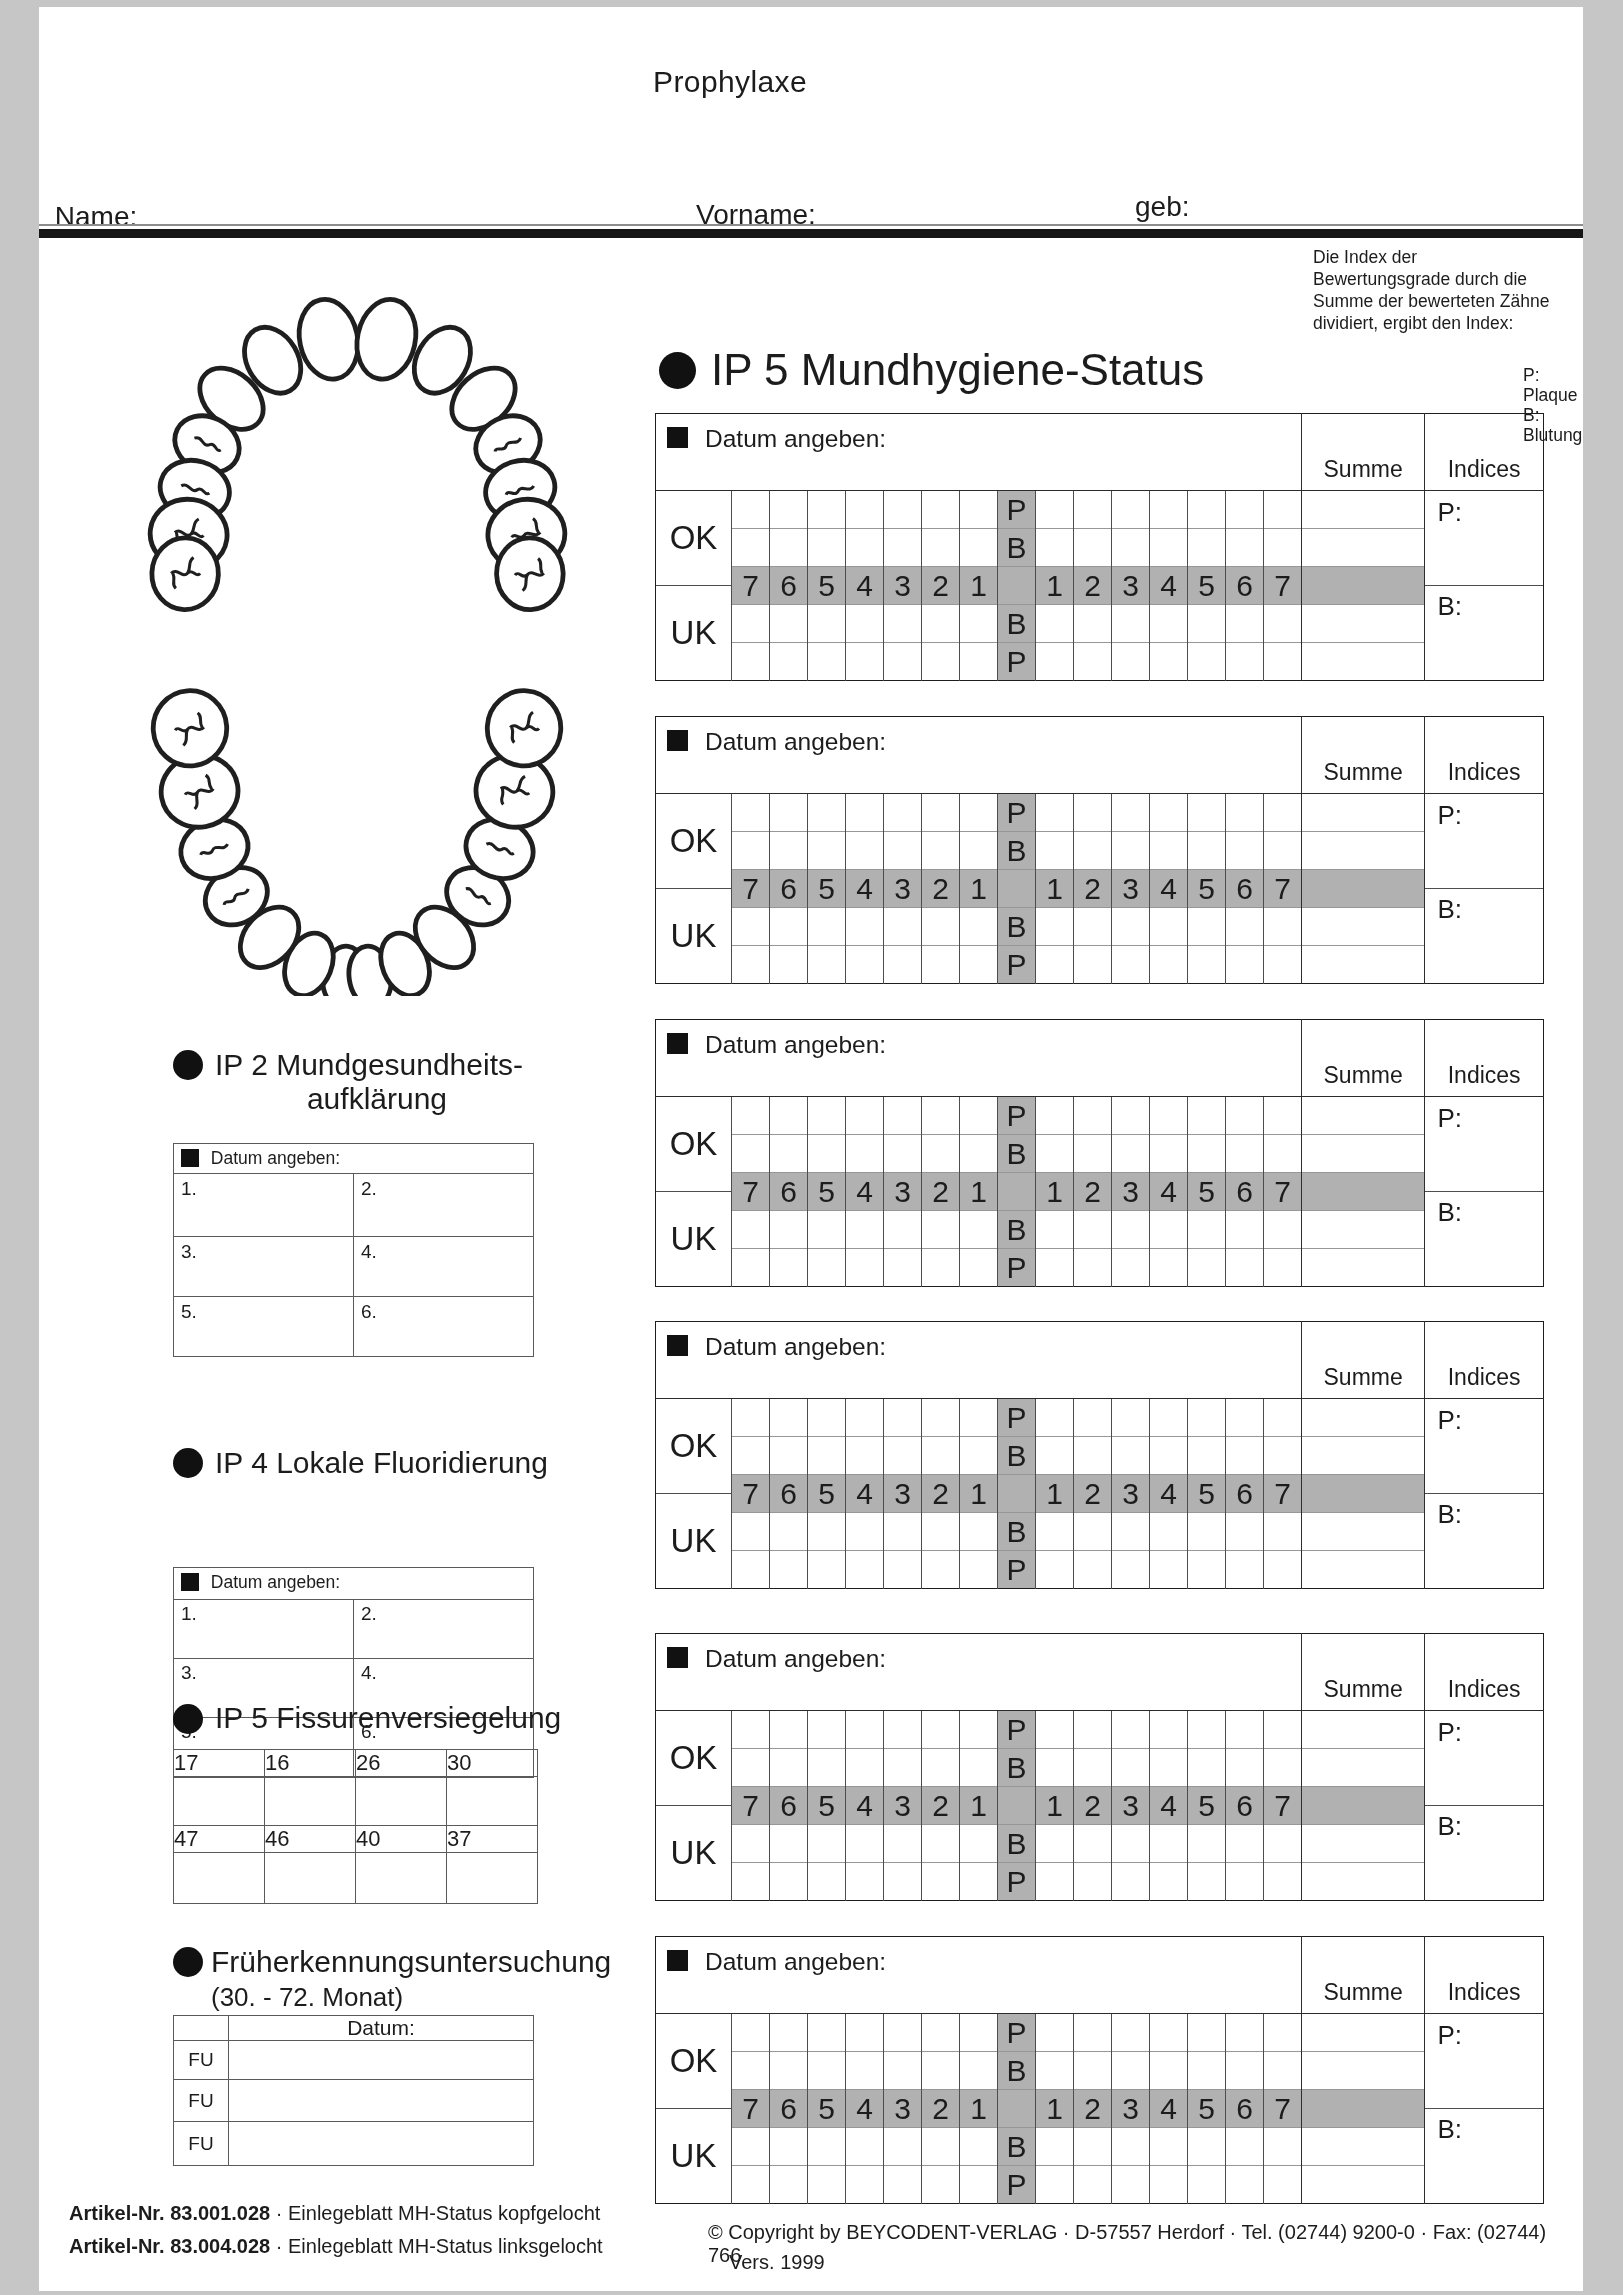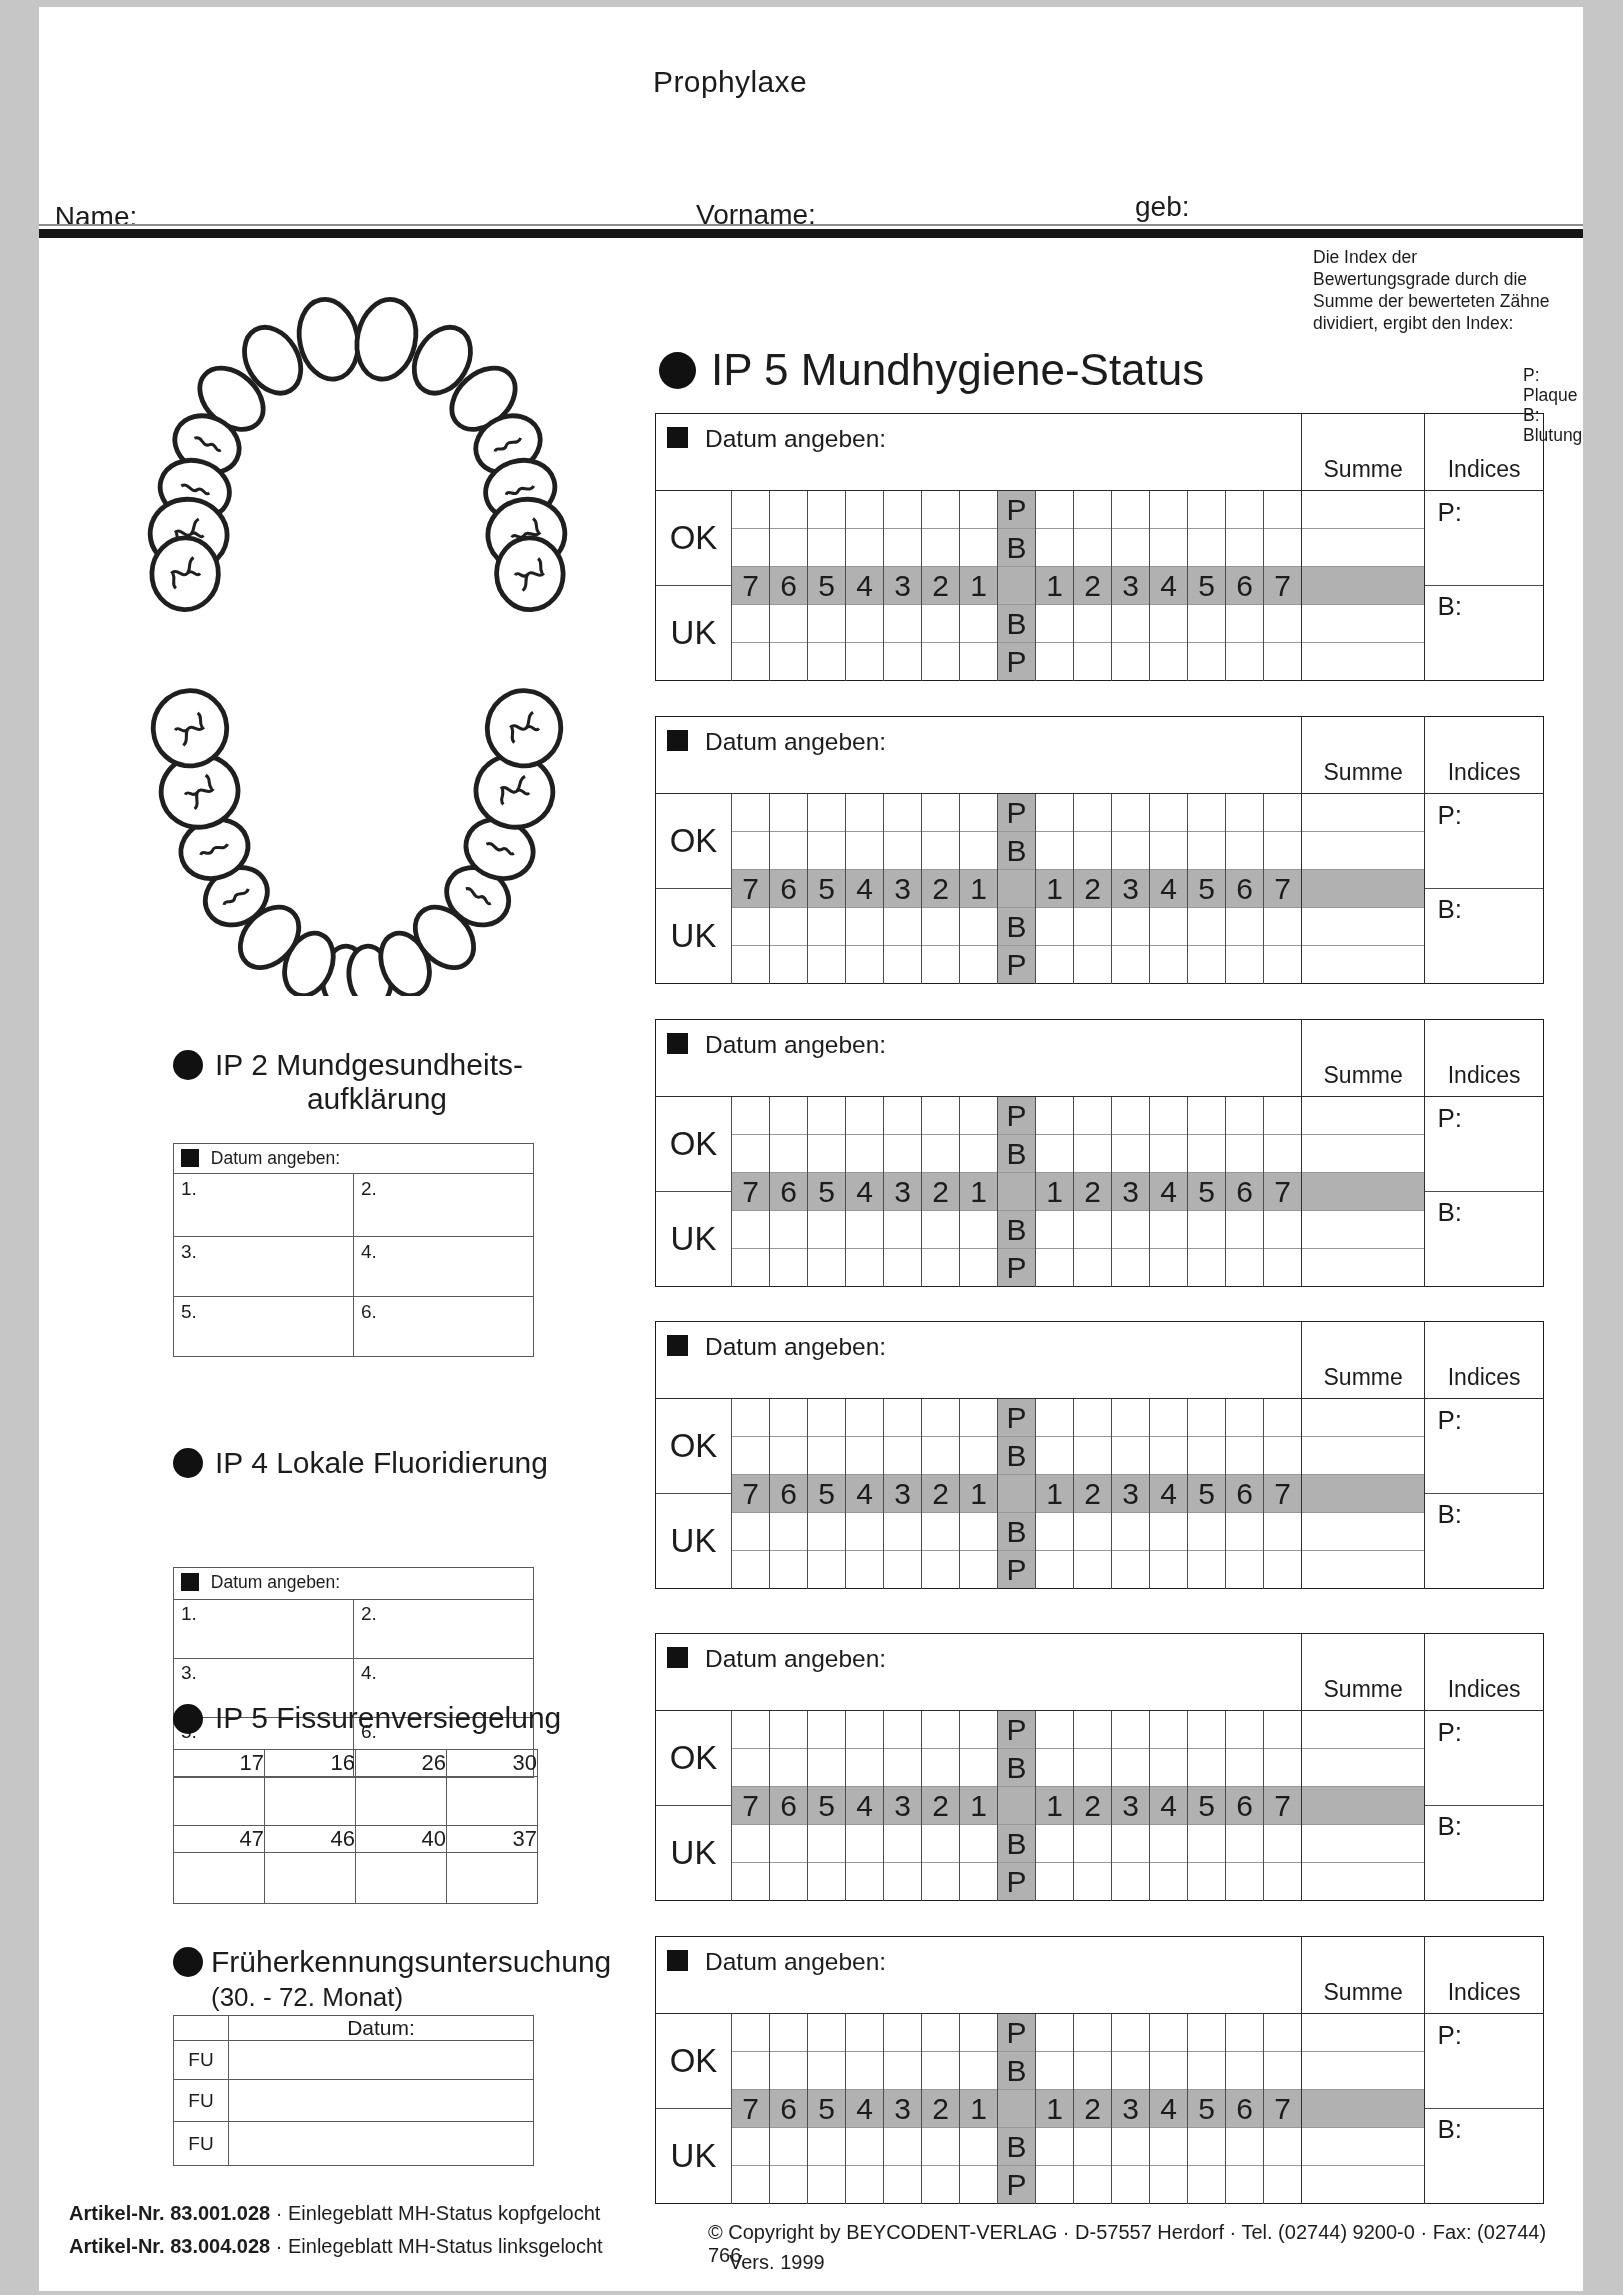--- a/index.html
+++ b/index.html
@@ -43,21 +43,21 @@
   .lab-cell{border-left:none !important;}
 
   
   .ltable{border-collapse:collapse;table-layout:fixed;border:1.8px solid #2a2a2a;}
   .ltable td{border:0.9px solid #5a5a5a;padding:0;vertical-align:top;}
   .l-datum{display:flex;align-items:center;padding:3.5px 0 3.5px 7px;font-size:17.5px;}
   .sq-s{width:17.5px;height:17.5px;background:#111;margin-right:12.3px;flex:0 0 auto;}
   .num-cell{font-size:19px;padding:3.5px 0 0 7px !important;}
   .sec-heading{font-size:30px;}
   .sub-heading{font-size:26px;}
-  .ip5-head{font-size:22px;text-align:right;vertical-align:middle !important;}
+  .ip5-head{font-size:22px;text-align:left;vertical-align:middle !important;}
   .fu-label{font-size:19px;text-align:center;vertical-align:middle !important;}
   .fu-datum{font-size:21px;text-align:center;vertical-align:middle !important;}
 
   .footer-line{font-size:20px;}
   .footer-line b{font-weight:bold;}
   .copyright{font-size:20px;}
 
   svg.arch{display:block;}
 </style>
 </head>

